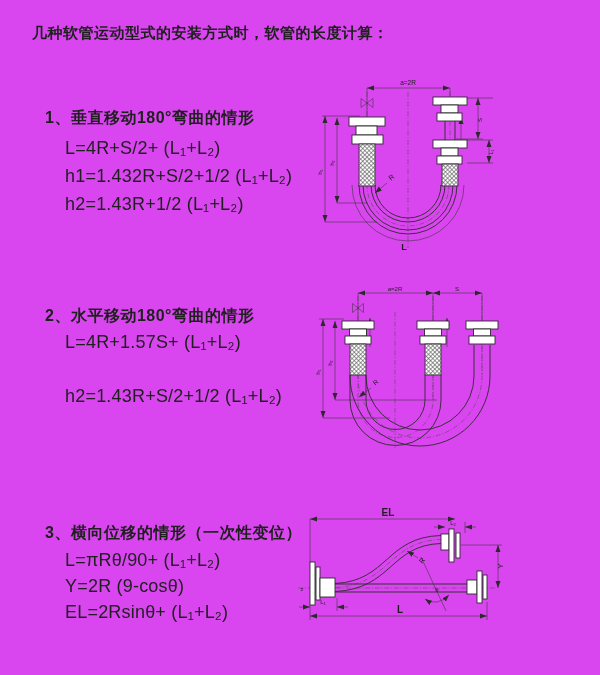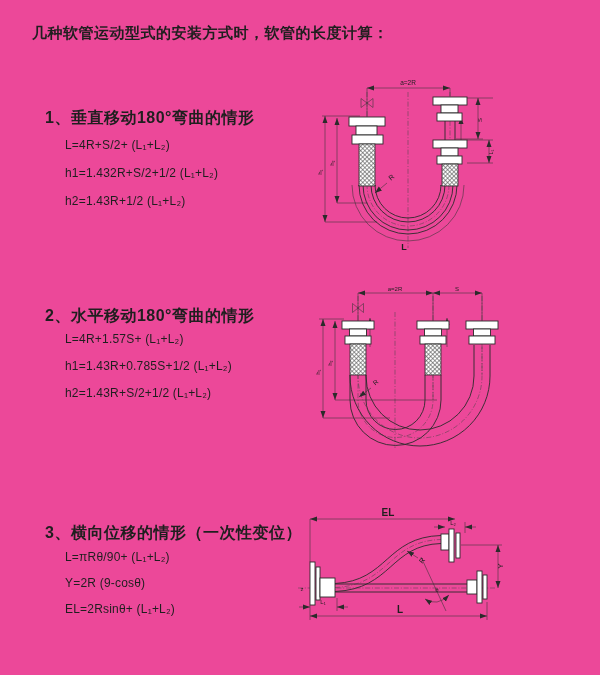--- a/index.html
+++ b/index.html
@@ -1,21 +1,21 @@
 <!DOCTYPE html>
 <html><head>
 <meta charset="utf-8">
 <style>
   html,body{margin:0;padding:0;}
   body{width:600px;height:675px;background:#ffffff;position:relative;
        font-family:"Liberation Sans","DejaVu Sans",sans-serif;color:#1f1f1f;}
-  .page{position:absolute;inset:0;background:#ec4899;overflow:hidden;}
+  .page{position:absolute;inset:0;background:#d946ef;overflow:hidden;}
   .title{position:absolute;left:32px;top:24px;font-size:15px;font-weight:600;letter-spacing:0.5px;}
   .heading{position:absolute;font-size:16px;font-weight:600;letter-spacing:0.5px;white-space:nowrap;}
-  .formula{position:absolute;font-size:12px;font-weight:400;white-space:nowrap;letter-spacing:0.2px;}
+  .formula{position:absolute;font-size:18px;font-weight:400;white-space:nowrap;letter-spacing:0.2px;}
   svg.diag{position:absolute;overflow:visible;}
   svg.diag text{font-family:"Liberation Sans","DejaVu Sans",sans-serif;fill:#1f1f1f;}
   .ln{stroke:#2b2b2b;stroke-width:0.9;fill:none;}
   .thin{stroke:#333;stroke-width:0.55;fill:none;}
   .cl{stroke:#444;stroke-width:0.5;fill:none;stroke-dasharray:5,1.8,1,1.8;}
   .fit{stroke:#2b2b2b;stroke-width:0.9;fill:#ffffff;}
 </style>
 </head>
 <body>
 
@@ -23,21 +23,20 @@
 
   <div class="title">几种软管运动型式的安装方式时，软管的长度计算：</div>
 
   <div class="heading" style="left:45px;top:108px">1、垂直移动180°弯曲的情形</div>
   <div class="formula" style="left:65px;top:138px">L=4R+S/2+ (L₁+L₂)</div>
   <div class="formula" style="left:65px;top:166px">h1=1.432R+S/2+1/2 (L₁+L₂)</div>
   <div class="formula" style="left:65px;top:194px">h2=1.43R+1/2 (L₁+L₂)</div>
 
   <div class="heading" style="left:45px;top:306px">2、水平移动180°弯曲的情形</div>
   <div class="formula" style="left:65px;top:332px">L=4R+1.57S+ (L₁+L₂)</div>
-  <div class="formula" style="left:65px;top:359px">h1=1.43R+0.785S+1/2 (L₁+L₂)</div>
   <div class="formula" style="left:65px;top:386px">h2=1.43R+S/2+1/2 (L₁+L₂)</div>
 
   <div class="heading" style="left:45px;top:523px">3、横向位移的情形（一次性变位）</div>
   <div class="formula" style="left:65px;top:550px">L=πRθ/90+ (L₁+L₂)</div>
   <div class="formula" style="left:65px;top:576px">Y=2R (9-cosθ)</div>
   <div class="formula" style="left:65px;top:602px">EL=2Rsinθ+ (L₁+L₂)</div>
 
   <svg class="diag" style="left:315px;top:75px" width="185" height="182" viewBox="315 75 185 182">
     <defs>
       <marker id="ar1" markerUnits="userSpaceOnUse" markerWidth="7" markerHeight="7" refX="7" refY="3.5" orient="auto-start-reverse">

